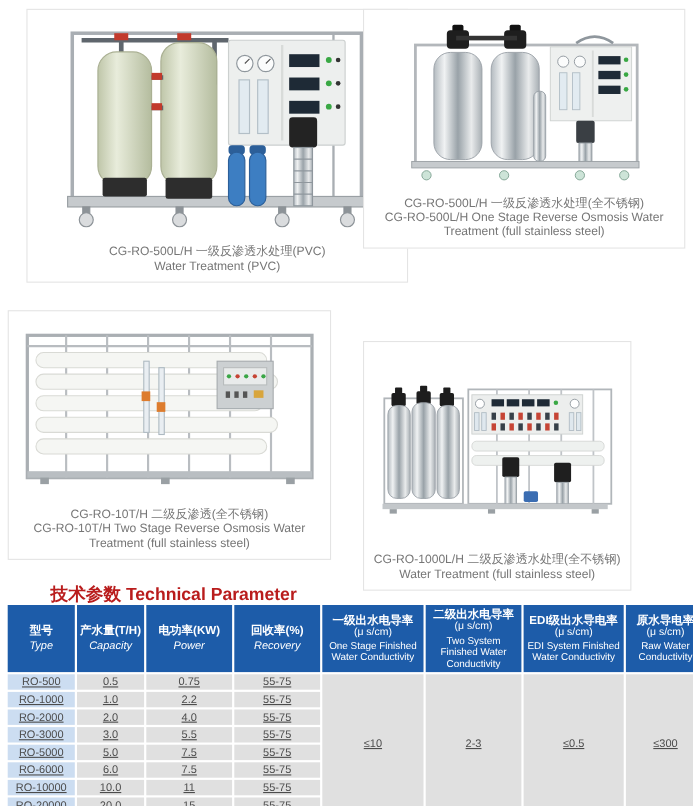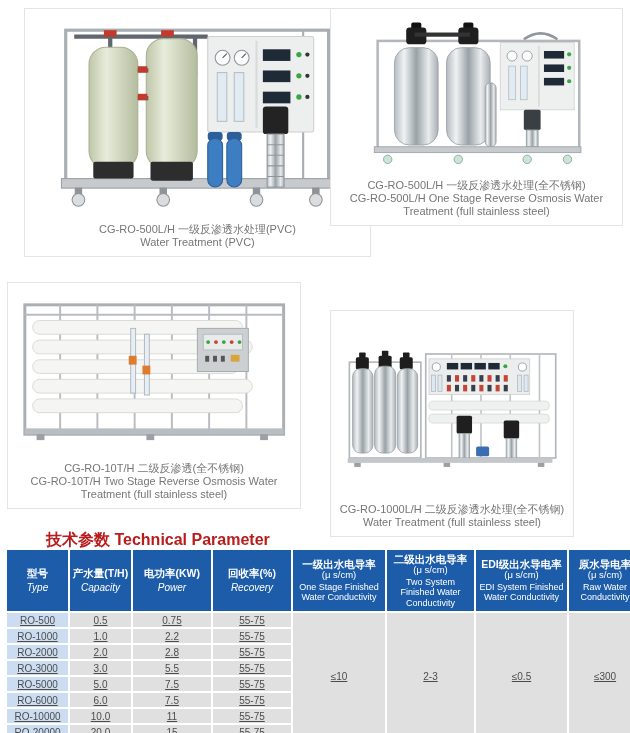--- a/index.html
+++ b/index.html
@@ -379,21 +379,21 @@
       </tr>
       <tr>
         <td class="model">RO-1000</td>
         <td>1.0</td>
         <td>2.2</td>
         <td>55-75</td>
       </tr>
       <tr>
         <td class="model">RO-2000</td>
         <td>2.0</td>
-        <td>2.8</td>
+        <td>4.0</td>
         <td>55-75</td>
       </tr>
       <tr>
         <td class="model">RO-3000</td>
         <td>3.0</td>
         <td>5.5</td>
         <td>55-75</td>
       </tr>
       <tr>
         <td class="model">RO-5000</td>

